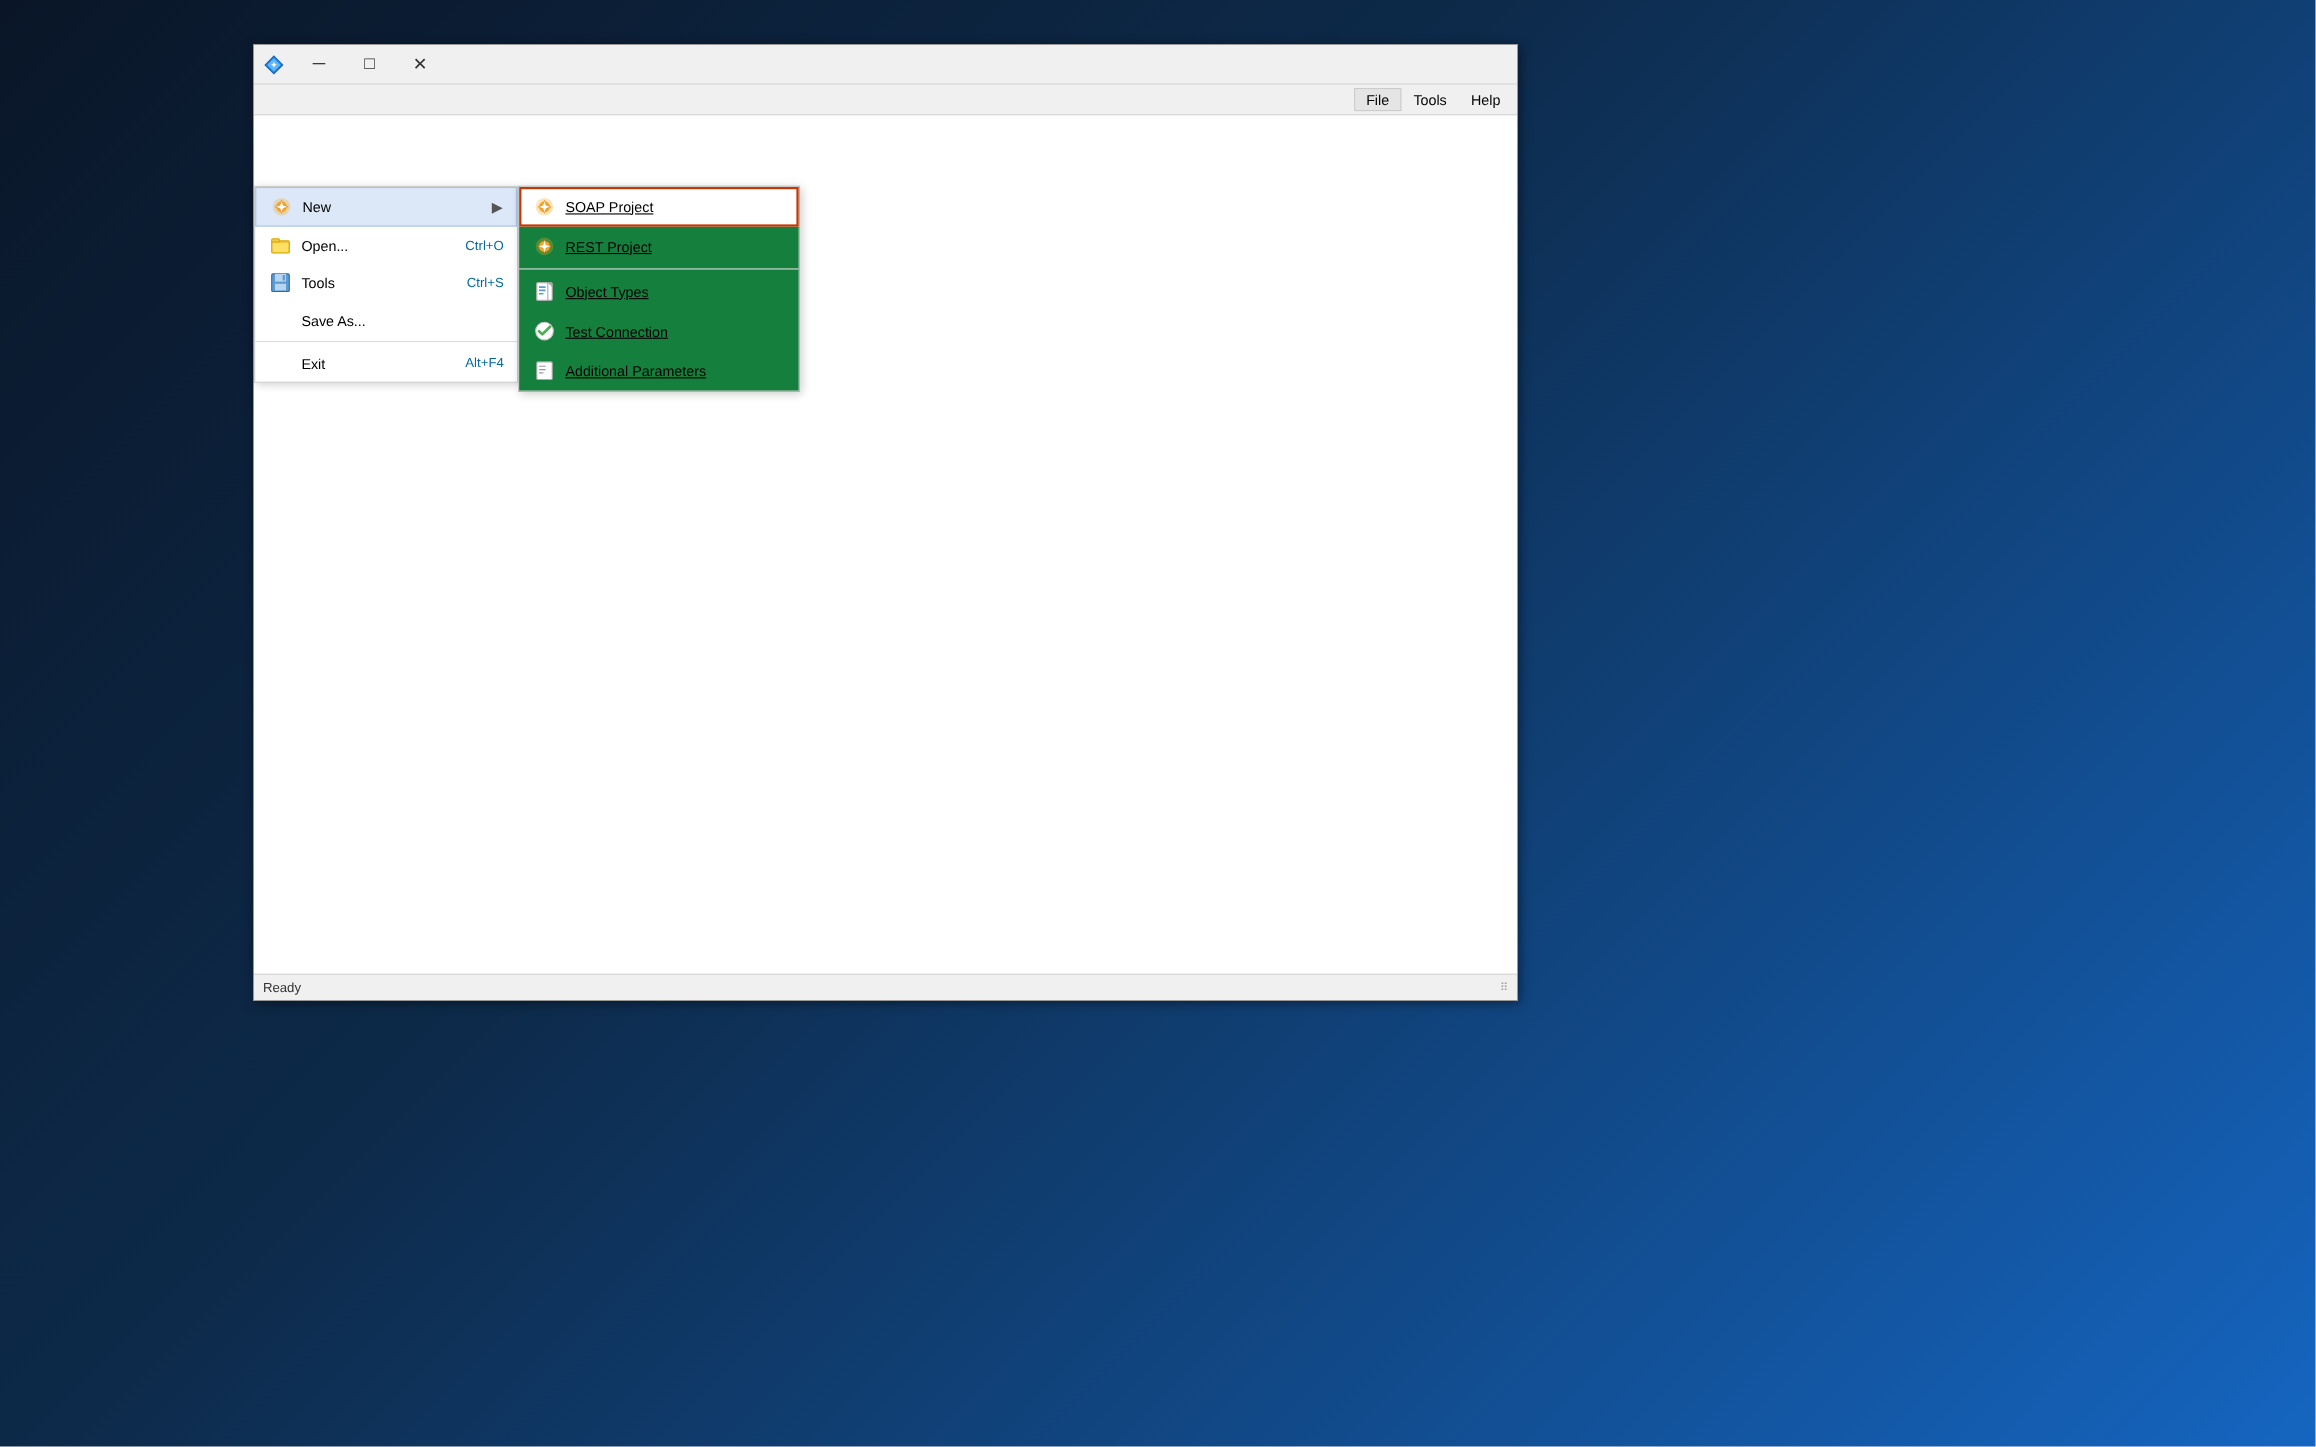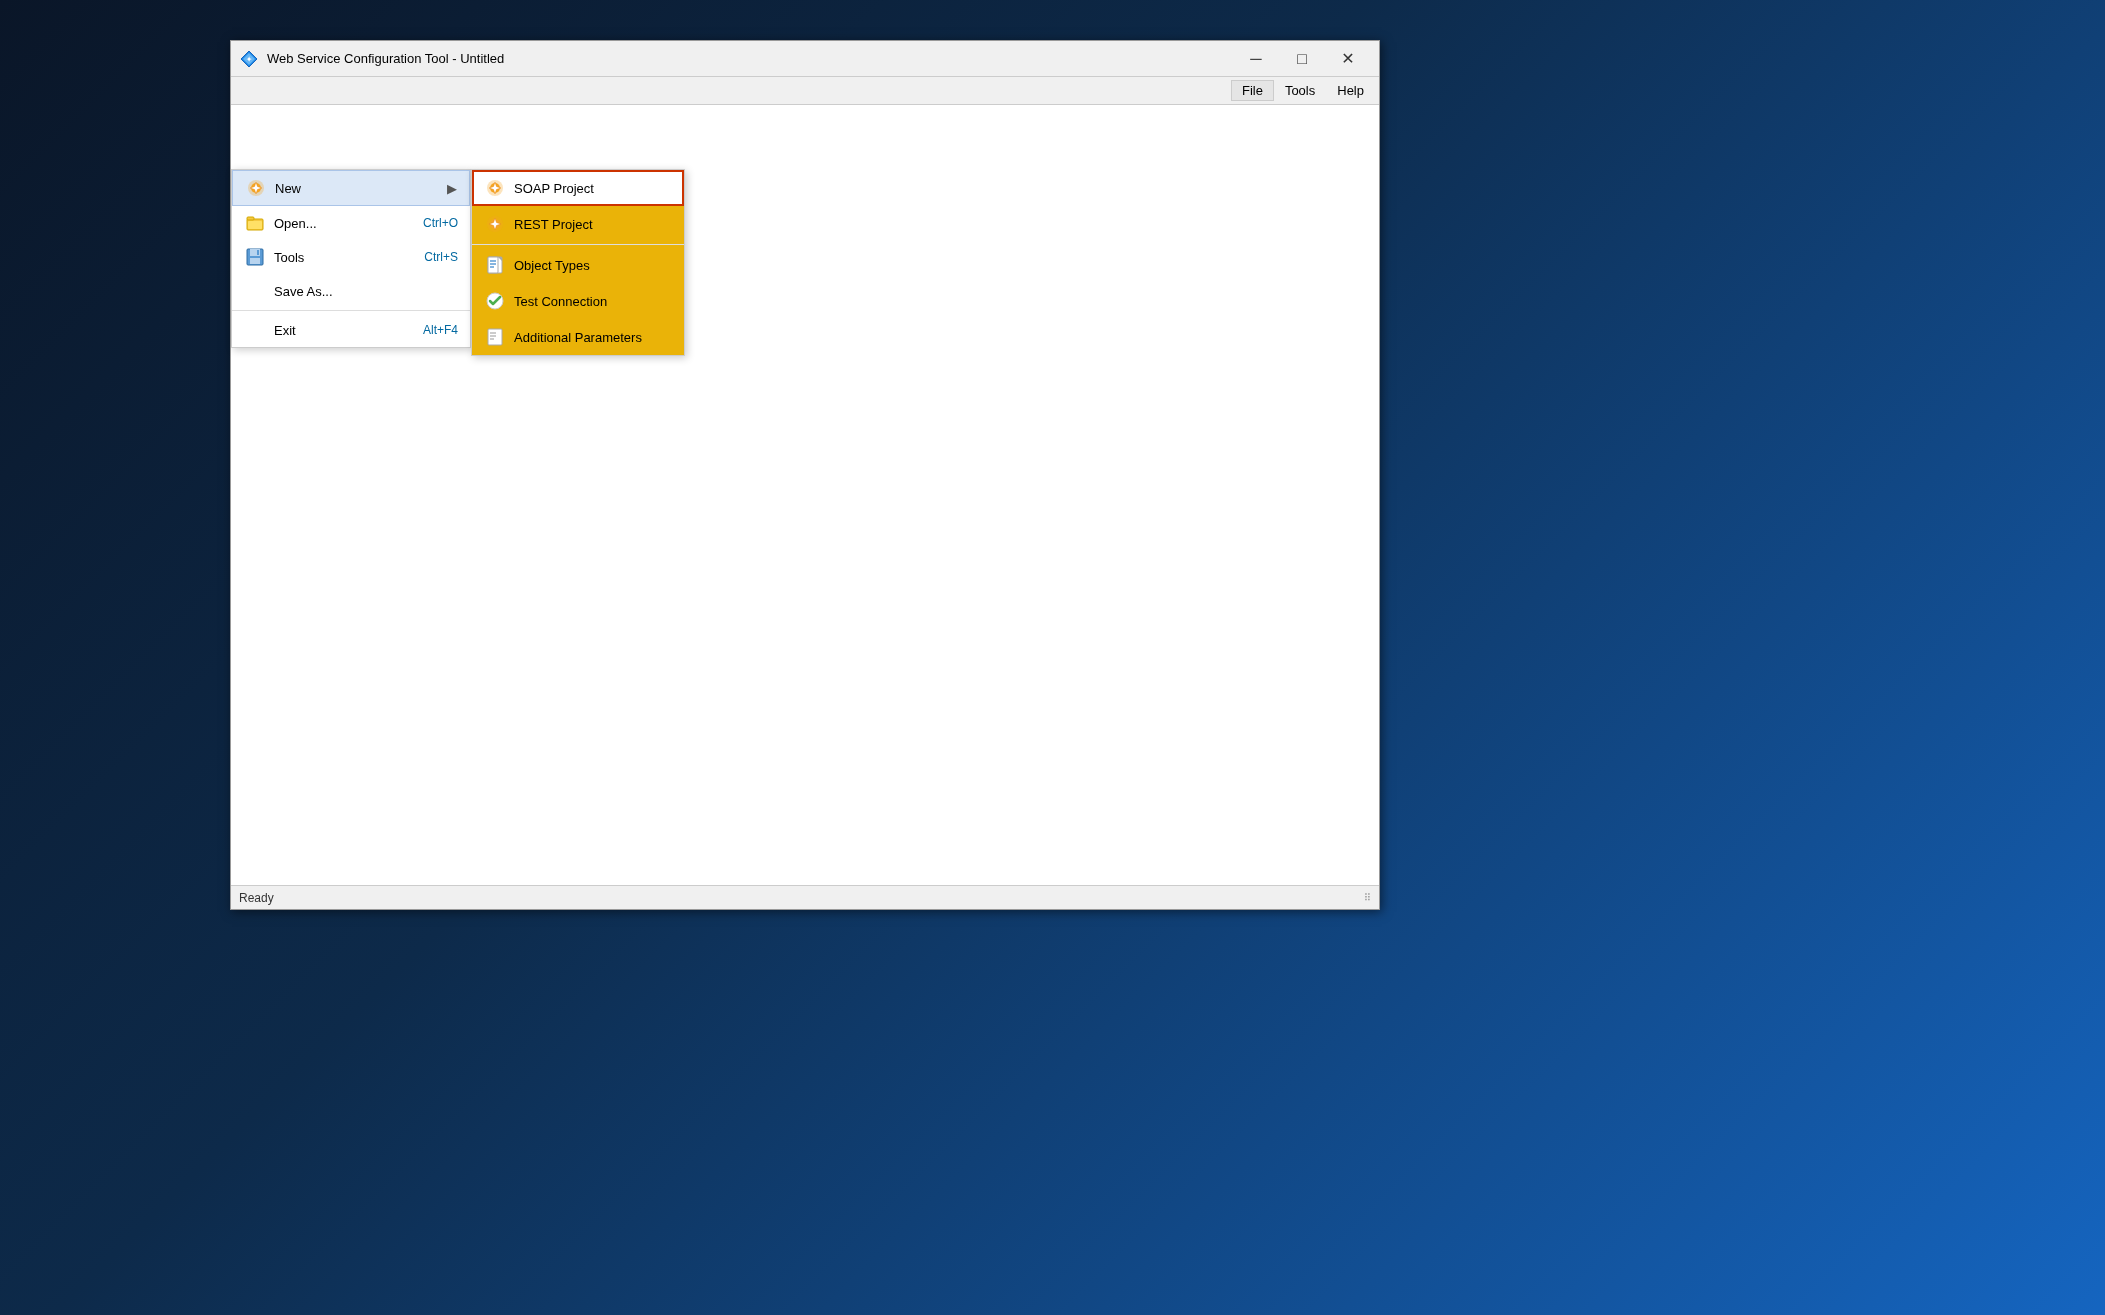--- a/index.html
+++ b/index.html
@@ -156,25 +156,26 @@
       height: 1px;
       background: #ddd;
       margin: 2px 0;
     }
 
     
     .submenu-new {
       position: absolute;
       left: 240px;
       top: 64px;
-      width: 214px;
-      background: #eab308;
+      width: 256px;
+      background: #15803d;
       border: 1px solid #ccc;
       box-shadow: 2px 2px 8px rgba(0,0,0,0.2);
       z-index: 101;
+      text-decoration: underline;
     }
     .submenu-item {
       display: flex;
       align-items: center;
       padding: 7px 12px;
       cursor: pointer;
       font-size: 13px;
       color: #000;
       white-space: nowrap;
     }
@@ -205,21 +206,20 @@
 <div class="window">
 
   <div class="title-bar">
     <div class="title-bar-icon">
       <svg width="20" height="20" viewBox="0 0 20 20">
         <polygon points="10,2 18,10 10,18 2,10" fill="#1e88e5" stroke="#1565c0" stroke-width="1"></polygon>
         <polygon points="10,4 16,10 10,16 4,10" fill="#64b5f6"></polygon>
         <text x="10" y="13" text-anchor="middle" font-size="8" fill="white">✦</text>
       </svg>
     </div>
-    <span class="title-bar-title">Web Service Configuration Tool - Untitled</span>
     <div class="title-bar-buttons">
       <button class="title-bar-btn">─</button>
       <button class="title-bar-btn">□</button>
       <button class="title-bar-btn close">✕</button>
     </div>
   </div>
 
   <div class="menu-bar">
     <div class="menu-item active">File</div>
     <div class="menu-item">Tools</div>

